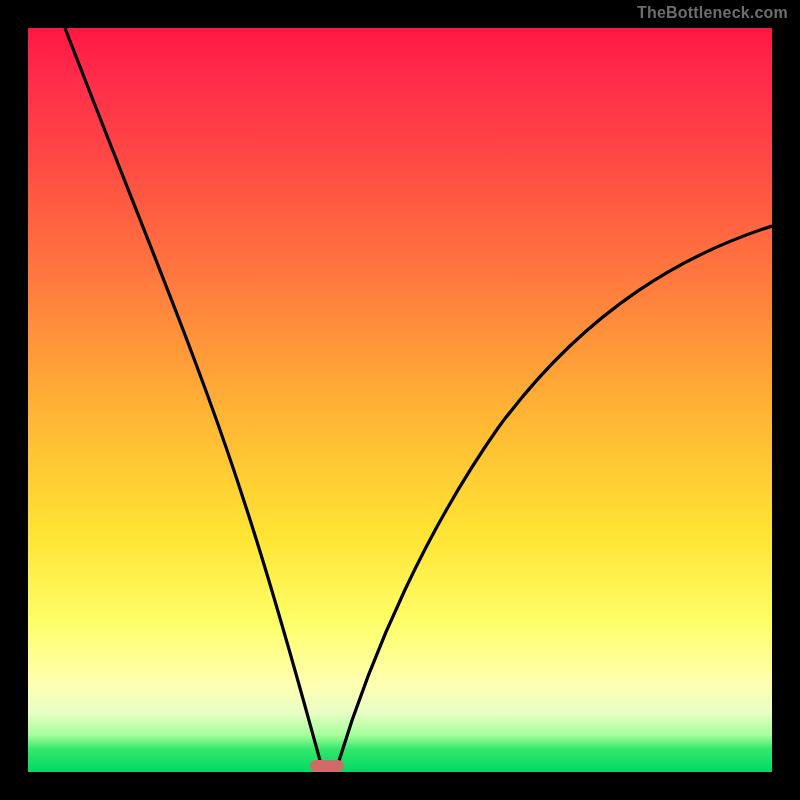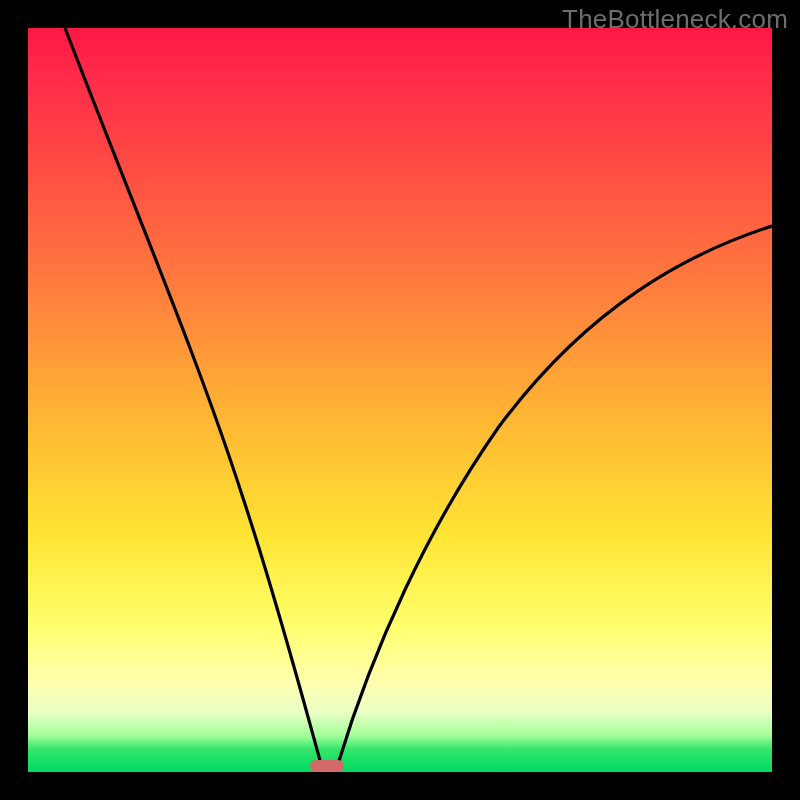--- a/index.html
+++ b/index.html
@@ -40,23 +40,23 @@
       #a6ff9c 95%,
       #32e66a 97%,
       #00d964 100%
     );
   }
   .watermark {
     position: absolute;
     top: 4px;
     right: 12px;
     color: #6d6d6d;
-    font-size: 26px;
+    font-size: 16px;
     letter-spacing: 0.2px;
-    font-weight: 400;
+    font-weight: 700;
   }
   svg.curve {
     position: absolute;
     left: 0;
     top: 0;
     width: 744px;
     height: 744px;
   }
   .marker {
     position: absolute;

